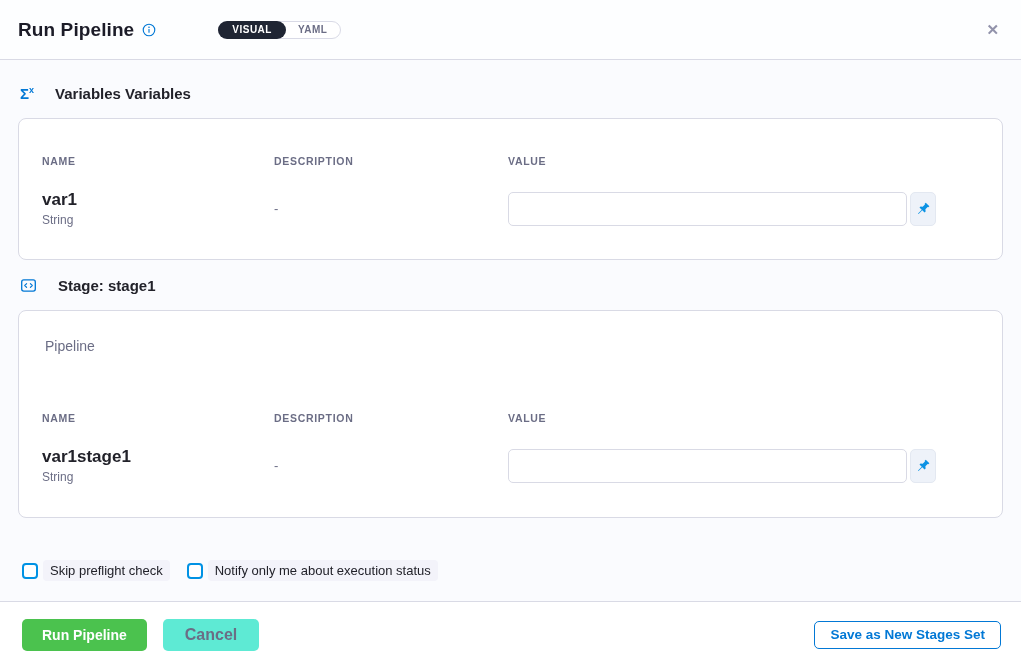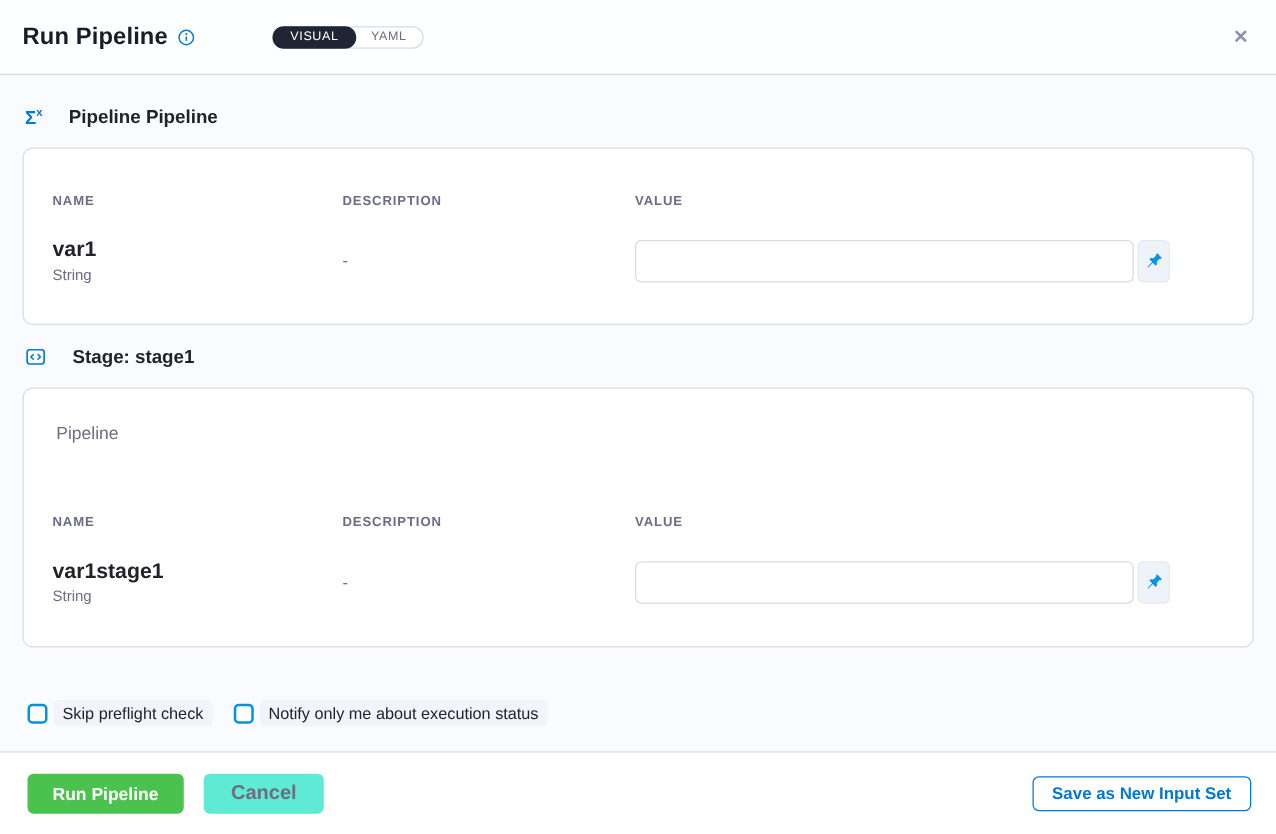--- a/index.html
+++ b/index.html
@@ -43,21 +43,21 @@
   .toggle {
     margin-left: 62px;
     height: 18px;
     display: flex; align-items: stretch;
     border: 1px solid #d9dae6;
     border-radius: 10px;
     background: #fff;
   }
   .toggle-seg {
     display: flex; align-items: center;
-    font-size: 10px; font-weight: 400; letter-spacing: 0.5px;
+    font-size: 10px; font-weight: 700; letter-spacing: 0.5px;
     padding: 0 13px;
     cursor: pointer;
   }
   .toggle-seg.active {
     background: #1f2533; color: #fff;
     border-radius: 9px;
     margin: -1px; 
     padding: 0 14px;
   }
   .toggle-seg.inactive { color: #6b6d85; }
@@ -207,21 +207,21 @@
       <span class="toggle-seg active">VISUAL</span>
       <span class="toggle-seg inactive">YAML</span>
     </div>
     <span class="close-btn">✕</span>
   </div>
 
   <div class="content">
 
     <div class="section-heading">
       <span class="sigma-icon"><span>Σ</span><sup>x</sup></span>
-      <span class="section-heading-text">Pipeline Pipeline</span>
+      <span class="section-heading-text">Variables Variables</span>
     </div>
 
     <div class="card card-1">
       <div class="var-table-head">
         <span class="col-header">NAME</span>
         <span class="col-header">DESCRIPTION</span>
         <span class="col-header">VALUE</span>
       </div>
       <div class="var-table-row">
         <div>
@@ -284,16 +284,16 @@
         <span class="checkbox"></span>
         <span class="opt-label">Notify only me about execution status</span>
       </label>
     </div>
 
   </div>
 
   <div class="footer">
     <button class="btn btn-run">Run Pipeline</button>
     <button class="btn btn-cancel">Cancel</button>
-    <button class="btn btn-save">Save as New Input Set</button>
+    <button class="btn btn-save">Save as New Stages Set</button>
   </div>
 
 </div>
 
 </body></html>

